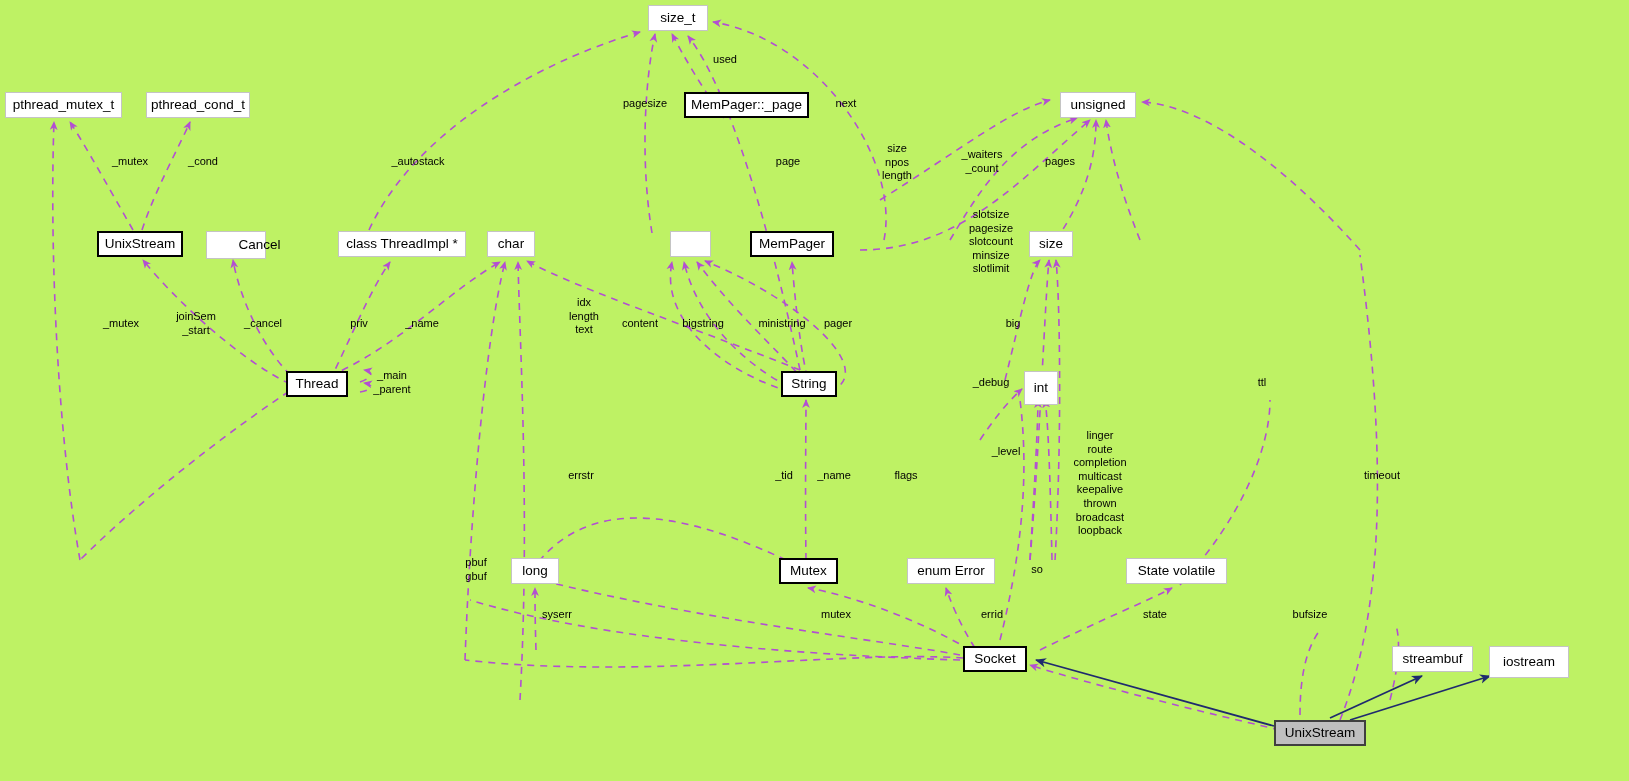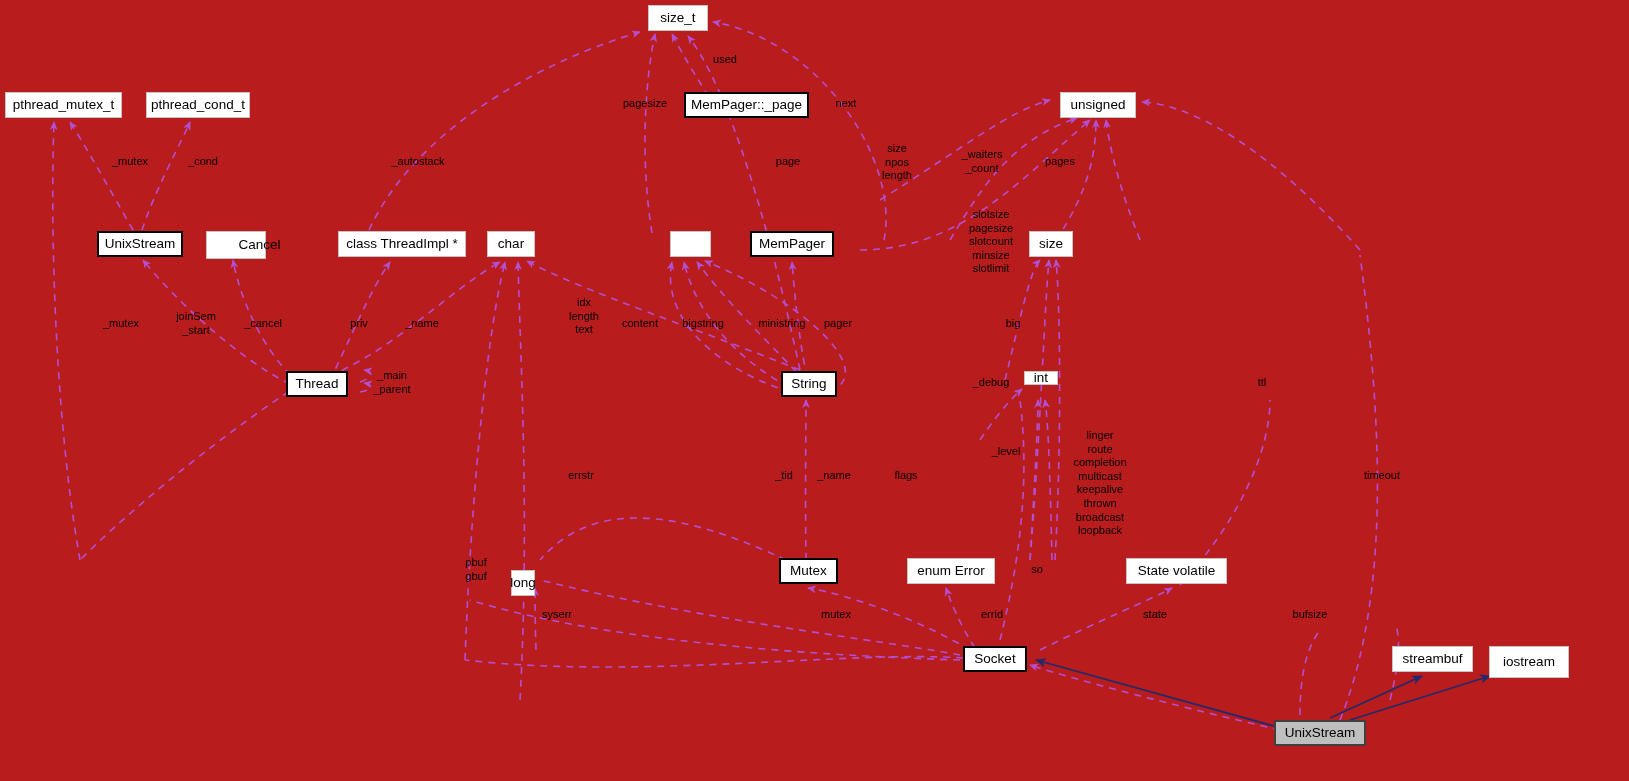--- a/index.html
+++ b/index.html
@@ -1,16 +1,16 @@
 <!DOCTYPE html>
 <html><head>
 <meta charset="utf-8">
 <style>
   html,body{margin:0;padding:0;background:#ffffff;}
-  #canvas{position:relative;width:1629px;height:781px;background:#b91c1c;
+  #canvas{position:relative;width:1629px;height:781px;background:#bef264;
           font-family:"Liberation Sans","DejaVu Sans",sans-serif;overflow:hidden;}
   #edges{position:absolute;left:0;top:0;width:1629px;height:781px;}
   .node{position:absolute;box-sizing:border-box;display:flex;align-items:center;
         justify-content:center;background:#ffffff;border:1px solid #c4c4c4;
         font-size:13.5px;color:#000;white-space:nowrap;line-height:1;z-index:5;}
   .node.thick{border:2px solid #000000;}
   .node.hl{background:#bfbfbf;border:2px solid #404040;}
   .elabel{position:absolute;font-size:11px;color:#000;line-height:13.6px;
           text-align:center;white-space:pre;z-index:6;
           transform:translate(-50%,-50%);}
@@ -117,22 +117,22 @@
     <div class="node" style="left: 1060px; top: 92px; width: 76px; height: 26px;">unsigned</div>
     <div class="node thick" style="left: 97px; top: 231px; width: 86px; height: 26px;">UnixStream</div>
     <div class="node" style="left: 206px; top: 231px; width: 60px; height: 28px; padding-left: 47px;">Cancel</div>
     <div class="node" style="left: 338px; top: 231px; width: 128px; height: 26px;">class ThreadImpl *</div>
     <div class="node" style="left: 487px; top: 231px; width: 48px; height: 26px;">char</div>
     <div class="node" style="left: 670px; top: 231px; width: 41px; height: 26px;"></div>
     <div class="node thick" style="left: 750px; top: 231px; width: 84px; height: 26px;">MemPager</div>
     <div class="node" style="left: 1029px; top: 231px; width: 44px; height: 26px;">size</div>
     <div class="node thick" style="left: 286px; top: 371px; width: 62px; height: 26px;">Thread</div>
     <div class="node thick" style="left: 781px; top: 371px; width: 56px; height: 26px;">String</div>
-    <div class="node" style="left: 1024px; top: 371px; width: 34px; height: 14px;">int</div>
-    <div class="node" style="left: 511px; top: 570px; width: 24px; height: 26px;">long</div>
+    <div class="node" style="left: 1024px; top: 371px; width: 34px; height: 34px;">int</div>
+    <div class="node" style="left: 511px; top: 558px; width: 48px; height: 26px;">long</div>
     <div class="node thick" style="left: 779px; top: 558px; width: 59px; height: 26px;">Mutex</div>
     <div class="node" style="left: 907px; top: 558px; width: 88px; height: 26px;">enum Error</div>
     <div class="node" style="left: 1126px; top: 558px; width: 101px; height: 26px;">State volatile</div>
     <div class="node thick" style="left: 963px; top: 646px; width: 64px; height: 26px;">Socket</div>
     <div class="node" style="left: 1392px; top: 646px; width: 81px; height: 26px;">streambuf</div>
     <div class="node" style="left: 1489px; top: 646px; width: 80px; height: 32px;">iostream</div>
     <div class="node hl" style="left: 1274px; top: 720px; width: 92px; height: 26px;">UnixStream</div>
     <div class="elabel" style="left: 725px; top: 60px;">used</div>
     <div class="elabel" style="left: 645px; top: 104px;">pagesize</div>
     <div class="elabel" style="left: 846px; top: 104px;">next</div>

